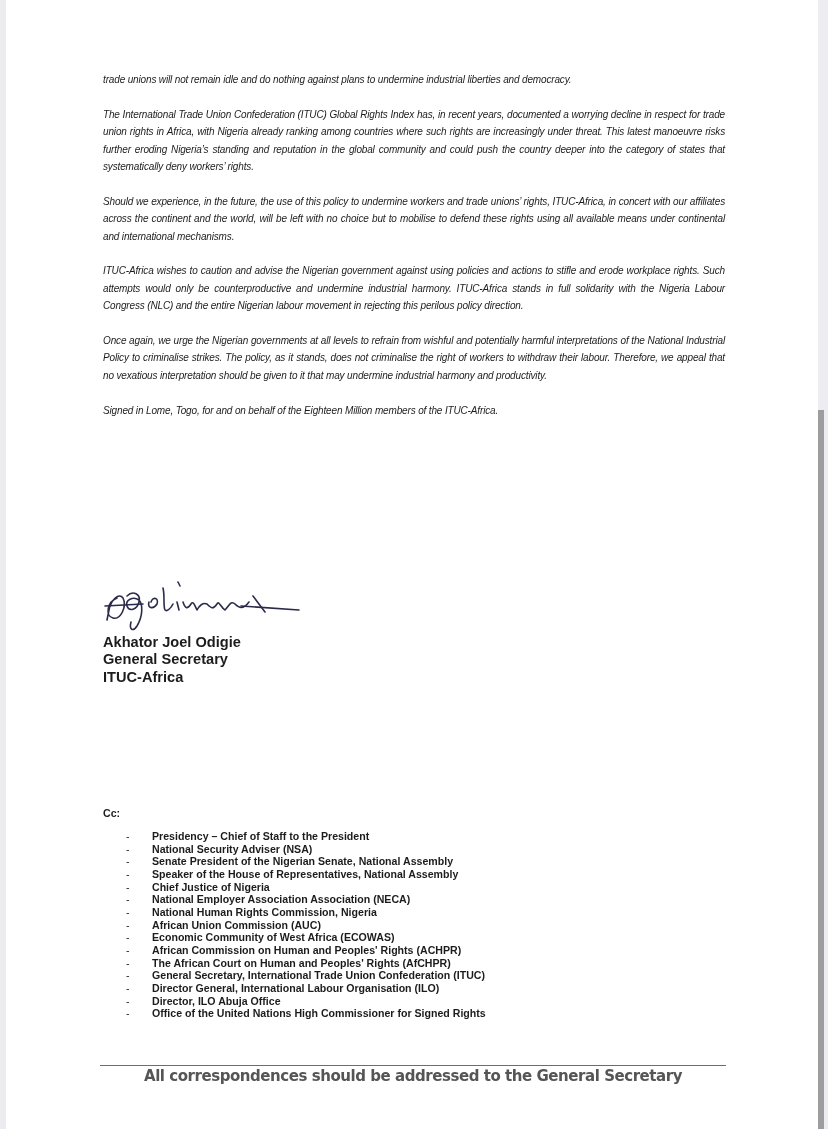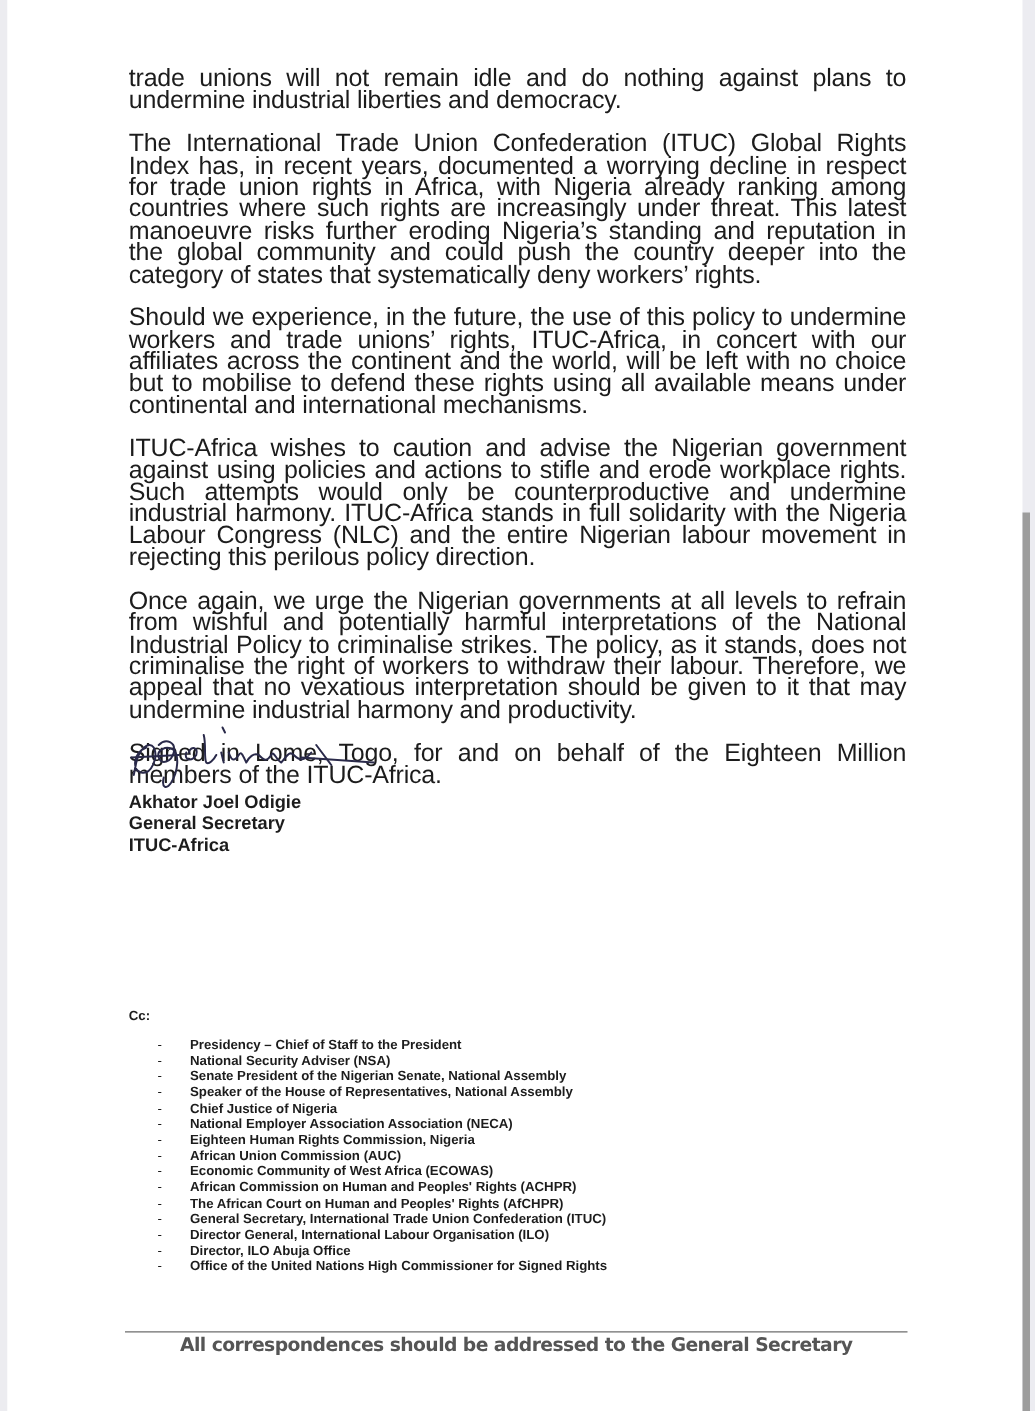--- a/index.html
+++ b/index.html
@@ -23,26 +23,27 @@
     }
     .page {
       position: absolute;
       left: 6px; top: 0;
       width: 812px; height: 1129px;
       background: #ffffff;
     }
     .body-text {
       position: absolute;
       left: 103px;
-      top: 55px;
+      top: 71px;
       width: 622px;
-      font-size: 20px;
+      font-size: 10px;
       line-height: 17.4px;
       text-align: justify;
       letter-spacing: -0.15px;
+      font-style: italic;
     }
     .body-text p {
       margin: 0 0 17.4px 0;
     }
     .signature {
       position: absolute;
       left: 103px;
       top: 576px;
       width: 200px;
       height: 58px;
@@ -160,21 +161,21 @@
 
 <div class="cc-block">
   <div class="cc-label">Cc:</div>
   <ul class="cc-list">
     <li class="cc-item"><span class="cc-dash">-</span><span>Presidency – Chief of Staff to the President</span></li>
     <li class="cc-item"><span class="cc-dash">-</span><span>National Security Adviser (NSA)</span></li>
     <li class="cc-item"><span class="cc-dash">-</span><span>Senate President of the Nigerian Senate, National Assembly</span></li>
     <li class="cc-item"><span class="cc-dash">-</span><span>Speaker of the House of Representatives, National Assembly</span></li>
     <li class="cc-item"><span class="cc-dash">-</span><span>Chief Justice of Nigeria</span></li>
     <li class="cc-item"><span class="cc-dash">-</span><span>National Employer Association Association (NECA)</span></li>
-    <li class="cc-item"><span class="cc-dash">-</span><span>Eighteen Human Rights Commission, Nigeria</span></li>
+    <li class="cc-item"><span class="cc-dash">-</span><span>National Human Rights Commission, Nigeria</span></li>
     <li class="cc-item"><span class="cc-dash">-</span><span>African Union Commission (AUC)</span></li>
     <li class="cc-item"><span class="cc-dash">-</span><span>Economic Community of West Africa (ECOWAS)</span></li>
     <li class="cc-item"><span class="cc-dash">-</span><span>African Commission on Human and Peoples' Rights (ACHPR)</span></li>
     <li class="cc-item"><span class="cc-dash">-</span><span>The African Court on Human and Peoples' Rights (AfCHPR)</span></li>
     <li class="cc-item"><span class="cc-dash">-</span><span>General Secretary, International Trade Union Confederation (ITUC)</span></li>
     <li class="cc-item"><span class="cc-dash">-</span><span>Director General, International Labour Organisation (ILO)</span></li>
     <li class="cc-item"><span class="cc-dash">-</span><span>Director, ILO Abuja Office</span></li>
     <li class="cc-item"><span class="cc-dash">-</span><span>Office of the United Nations High Commissioner for Signed Rights</span></li>
   </ul>
 </div>

